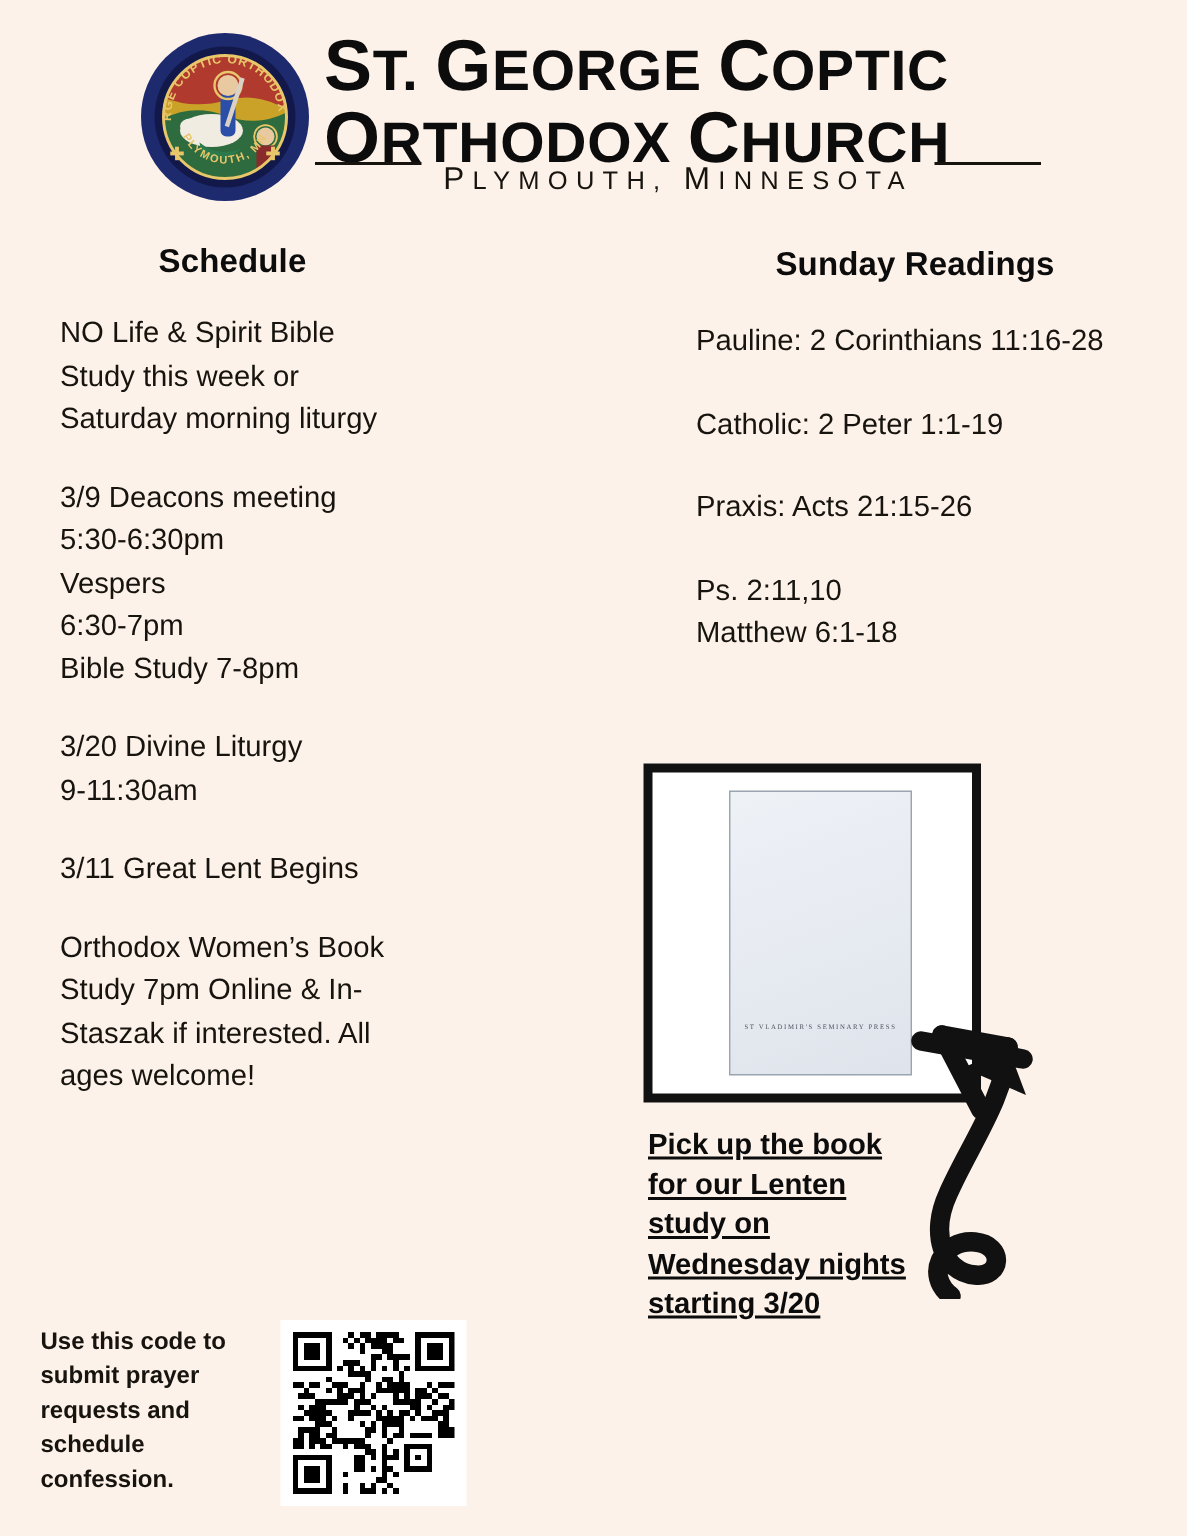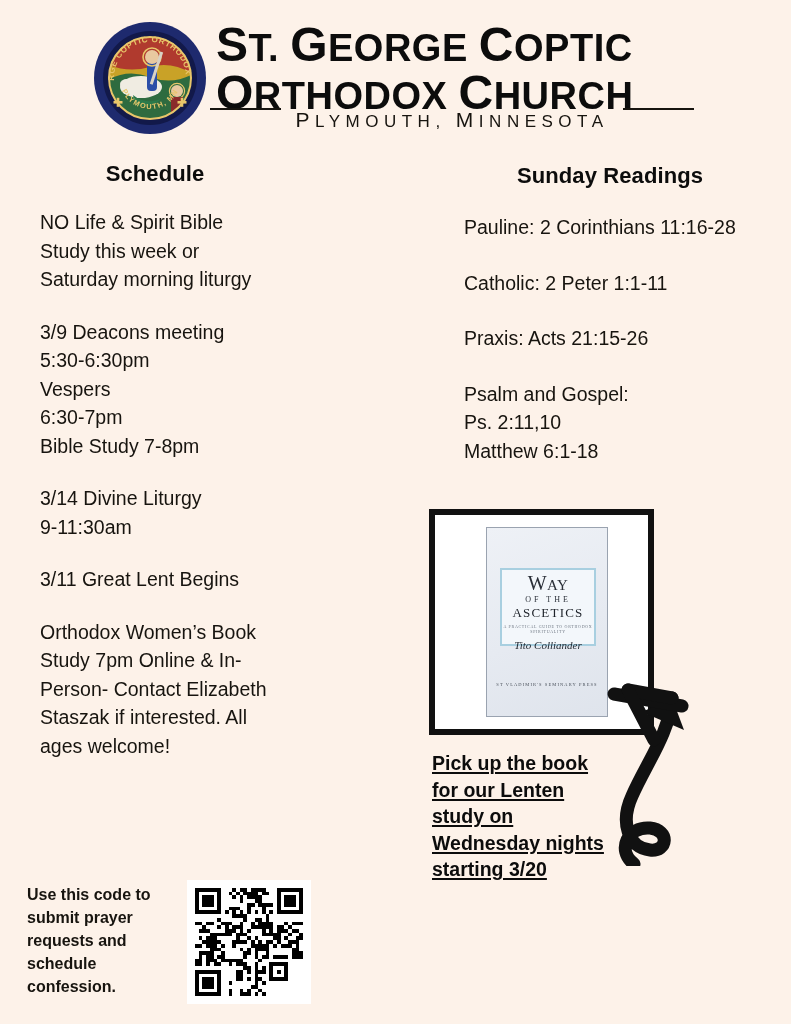--- a/index.html
+++ b/index.html
@@ -309,62 +309,53 @@
       <div>Saturday morning liturgy</div>
     </div>
     <div class="block">
       <div>3/9 Deacons meeting</div>
       <div>5:30-6:30pm</div>
       <div>Vespers</div>
       <div>6:30-7pm</div>
       <div>Bible Study 7-8pm</div>
     </div>
     <div class="block">
-      <div>3/14 Divine Liturgy</div>
+      <div>3/20 Divine Liturgy</div>
       <div>9-11:30am</div>
     </div>
     <div class="block">
       <div>3/11 Great Lent Begins</div>
     </div>
     <div class="block">
       <div>Orthodox Women’s Book</div>
       <div>Study 7pm Online &amp; In-</div>
-      <div>Person- Contact Elizabeth</div>
       <div>Staszak if interested. All</div>
       <div>ages welcome!</div>
     </div>
   </div>
 
 <div class="col-heading" id="readings-heading">Sunday Readings</div>
 <div id="readings-body">
     <div class="block">
       <div>Pauline: 2 Corinthians 11:16-28</div>
     </div>
     <div class="block">
-      <div>Catholic: 2 Peter 1:1-11</div>
+      <div>Catholic: 2 Peter 1:1-19</div>
     </div>
     <div class="block">
       <div>Praxis: Acts 21:15-26</div>
     </div>
     <div class="block">
-      <div>Psalm and Gospel:</div>
       <div>Ps. 2:11,10</div>
       <div>Matthew 6:1-18</div>
     </div>
   </div>
 
 <div id="book-frame">
   <div id="book-cover">
-    <div id="cover-title-box">
-      <div id="cover-way"><span class="drop">W</span><span>AY</span></div>
-      <div id="cover-ofthe">OF THE</div>
-      <div id="cover-ascetics">ASCETICS</div>
-      <div id="cover-sub">A PRACTICAL GUIDE TO ORTHODOX SPIRITUALITY</div>
-      <div id="cover-author">Tito Colliander</div>
-    </div>
     <div id="cover-publisher">ST VLADIMIR'S SEMINARY PRESS</div>
   </div>
 </div>
 
 <div id="arrow">
   <svg width="160" height="230" viewBox="0 0 160 230">
     <path d="M36,228 C18,214 30,190 52,192 C72,194 70,216 52,214
              C30,212 22,186 34,160 C48,128 72,96 74,62" fill="none" stroke="#111111" stroke-width="13" stroke-linecap="round" stroke-linejoin="round"></path>
     <path d="M74,62 L86,94 L44,76 Z" fill="#111111"></path>
     <path d="M16,58 L84,70" fill="none" stroke="#111111" stroke-width="13" stroke-linecap="round"></path>

